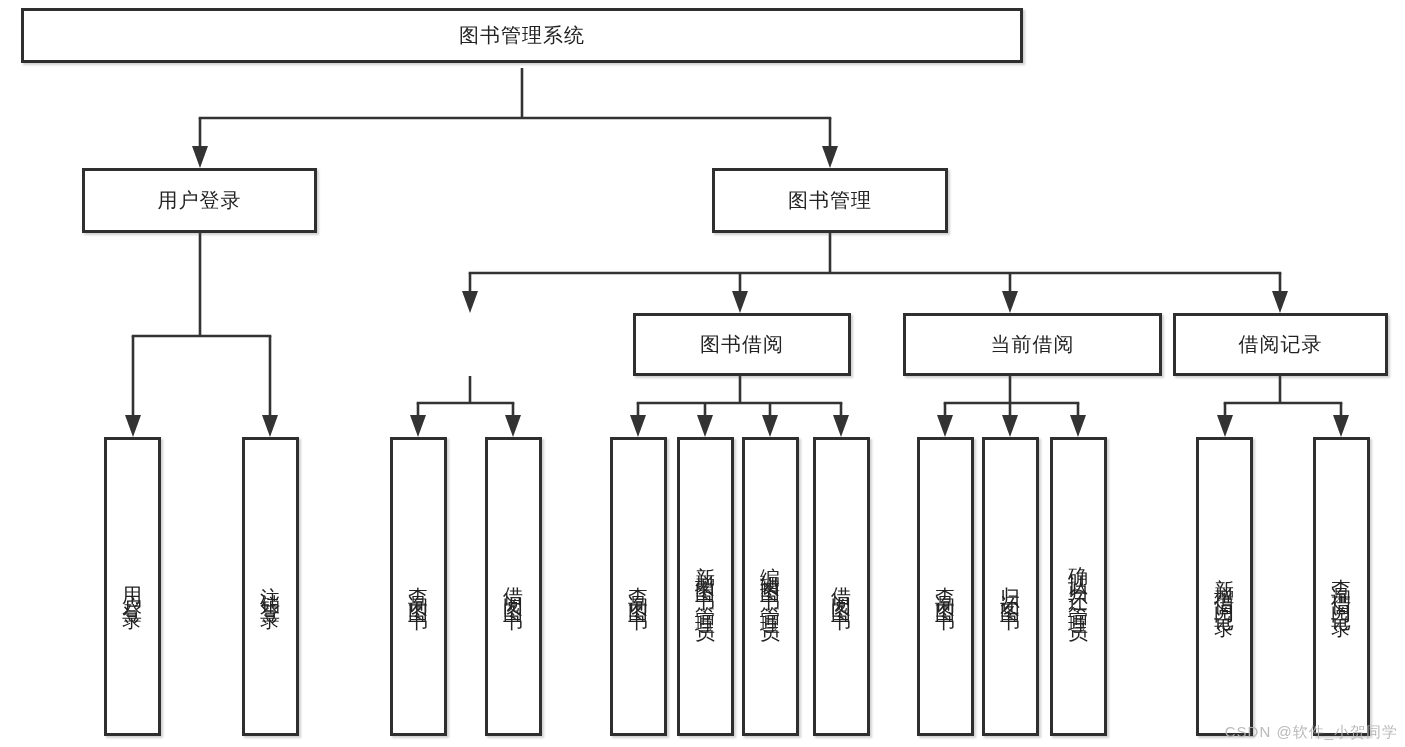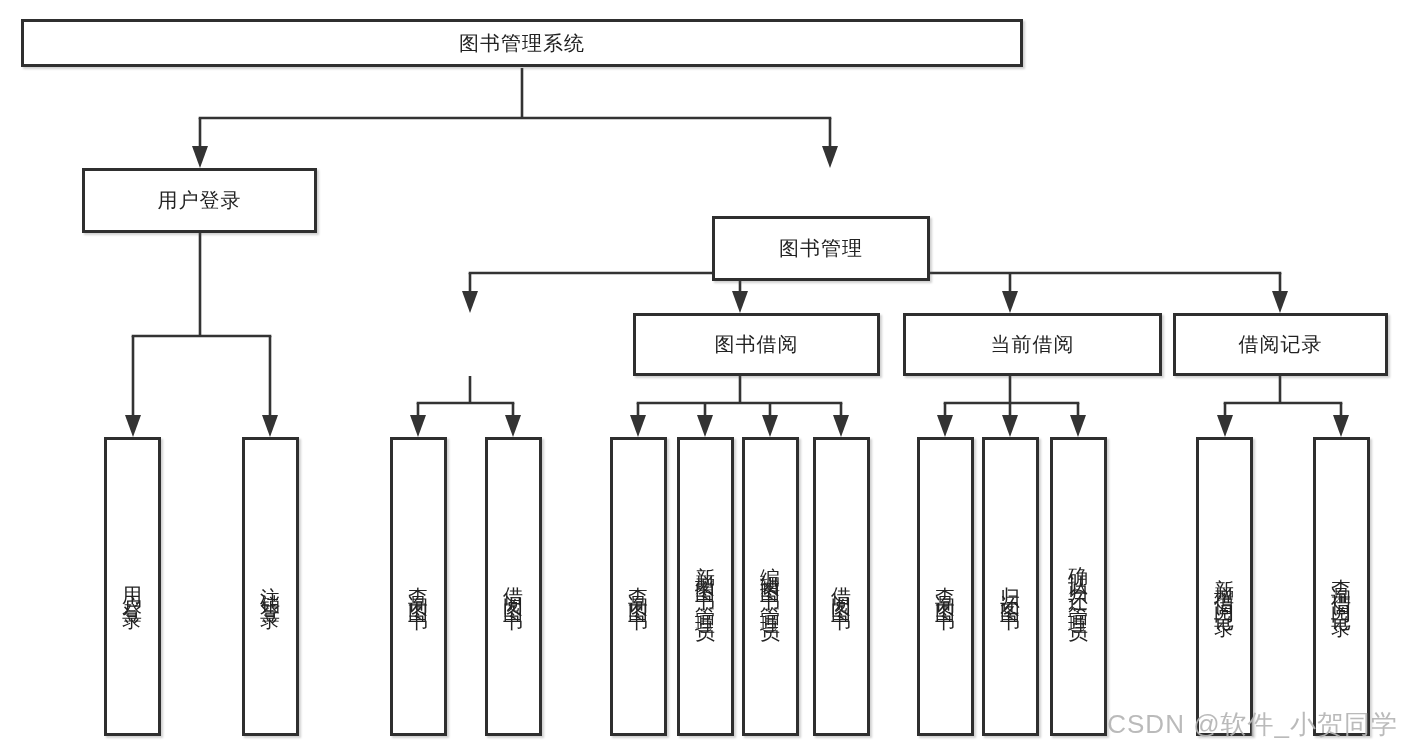--- a/index.html
+++ b/index.html
@@ -23,21 +23,21 @@
     font-size:20px;color:var(--text);letter-spacing:1px;
     box-shadow:2px 2px 2px rgba(90,90,90,.28);
   }
   .leaf{font-size:20px;letter-spacing:0;}
   .leaf .vtext{
     writing-mode:vertical-rl;text-orientation:mixed;
     letter-spacing:8px;line-height:1.1;
   }
   #watermark{
     position:absolute;right:7px;bottom:5px;z-index:5;
-    font-size:26px;letter-spacing:1px;color:var(--watermark);
+    font-size:15px;letter-spacing:1px;color:var(--watermark);
     opacity:.92;white-space:nowrap;text-align:center;
   }
 </style>
 </head>
 <body>
 
 <div id="stage">
 
   <svg id="connectors" width="1405" height="747" viewBox="0 0 1405 747" aria-hidden="true">
     <g class="c-line">
@@ -98,26 +98,26 @@
       <polygon points="762,415 778,415 770,437"></polygon>
       <polygon points="833,415 849,415 841,437"></polygon>
       <polygon points="937,415 953,415 945,437"></polygon>
       <polygon points="1002,415 1018,415 1010,437"></polygon>
       <polygon points="1070,415 1086,415 1078,437"></polygon>
       <polygon points="1217,415 1233,415 1225,437"></polygon>
       <polygon points="1333,415 1349,415 1341,437"></polygon>
     </g>
   </svg>
 
-  <div class="node" style="left:21px;top:19px;width:1002px;height:48px;font-family:Liberation Serif, serif;">图书管理系统</div>
+  <div class="node" style="left:21px;top:8px;width:1002px;height:55px;font-family:Liberation Serif, serif;">图书管理系统</div>
 
   <div class="node" style="left:82px;top:168px;width:235px;height:65px;">用户登录</div>
-  <div class="node" style="left:712px;top:168px;width:218px;height:65px;margin-top:48px;">图书管理</div>
+  <div class="node" style="left:712px;top:168px;width:236px;height:65px;">图书管理</div>
 
-  <div class="node" style="left:633px;top:313px;width:247px;height:63px;">图书借阅</div>
+  <div class="node" style="left:633px;top:313px;width:218px;height:63px;">图书借阅</div>
   <div class="node" style="left:903px;top:313px;width:259px;height:63px;">当前借阅</div>
   <div class="node" style="left:1173px;top:313px;width:215px;height:63px;">借阅记录</div>
 
   <div class="node leaf" style="left:104px;top:437px;width:57px;height:299px;">
     <span class="vtext">用户登录</span>
   </div>
   <div class="node leaf" style="left:242px;top:437px;width:57px;height:299px;">
     <span class="vtext">注销登录</span>
   </div>
 

